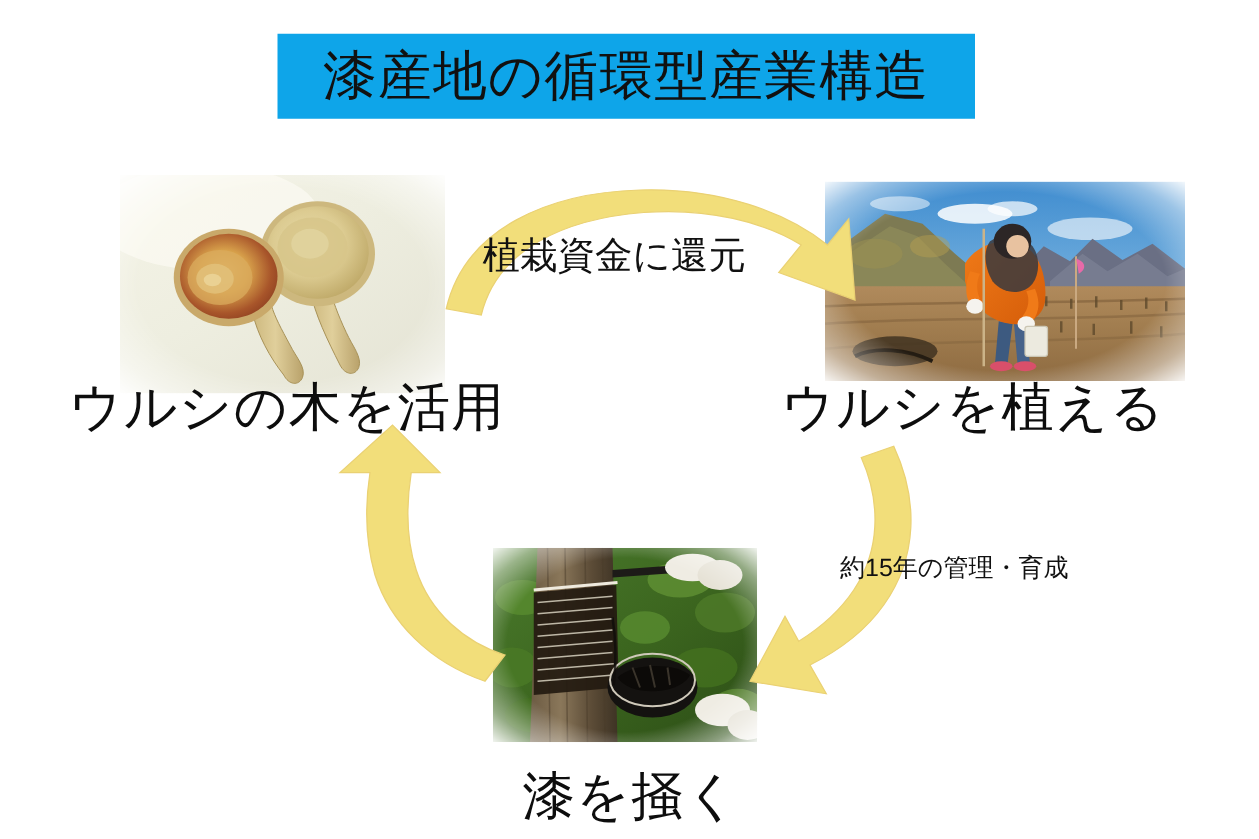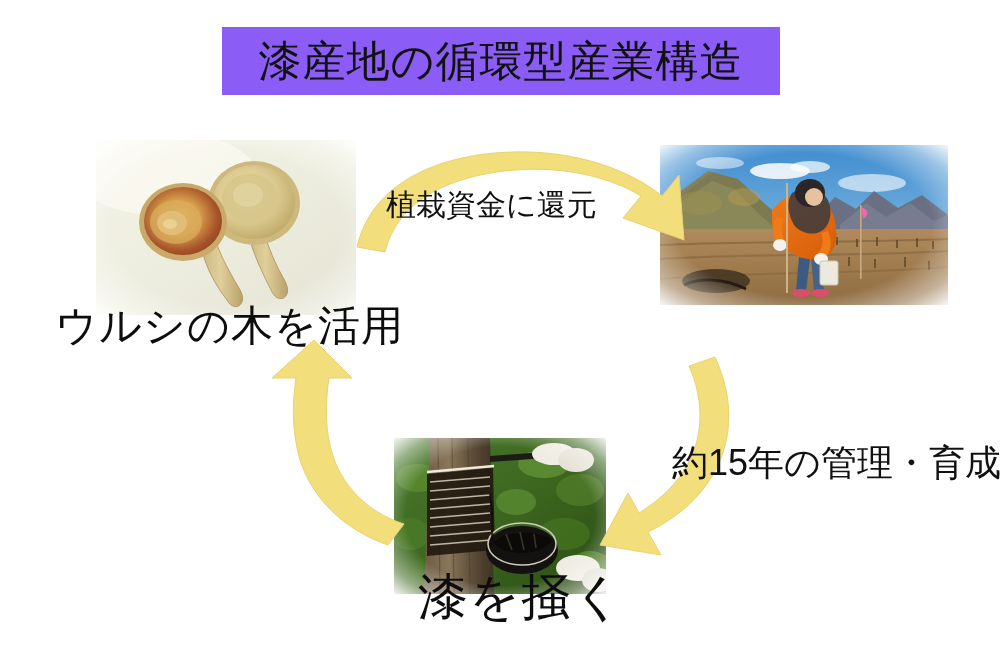--- a/index.html
+++ b/index.html
@@ -19,21 +19,21 @@
     overflow: hidden;
   }
 
   
   #title-banner {
     position: absolute;
     left: 222px;
     top: 27px;
     width: 558px;
     height: 68px;
-    background: #8b5cf6;
+    background: #0ea5e9;
     display: flex;
     align-items: center;
     justify-content: center;
     box-sizing: border-box;
   }
   #title-text {
     font-size: 43px;
     font-weight: 400;
     color: #111111;
     letter-spacing: 1px;
@@ -70,25 +70,25 @@
   }
   .label-plain {
     position: absolute;
     font-weight: 400;
     color: #111111;
     white-space: nowrap;
     line-height: 1;
   }
   #label-use    { left: 55px;  top: 305px; font-size: 42px; letter-spacing: 1px; }
   #label-plant  { left: 625px; top: 305px; font-size: 42px; letter-spacing: 1px; }
-  #label-tap    { left: 418px; top: 572px; font-size: 50px; letter-spacing: 1px; }
+  #label-tap    { left: 418px; top: 616px; font-size: 42px; letter-spacing: 1px; }
 
   #label-return { left: 386px; top: 190px; font-size: 30px; }
   #label-commer { left: 90px;  top: 440px; font-size: 30px; }
-  #label-manage { left: 672px; top: 445px; font-size: 36px; }
+  #label-manage { left: 672px; top: 445px; font-size: 20px; }
 
   
   #arrow-layer {
     position: absolute;
     left: 0; top: 0;
     width: 1007px; height: 671px;
     pointer-events: none;
   }
 </style>
 </head>
@@ -343,18 +343,19 @@
                L272 378
                L314 340
                L352 378
                L329 378
                C325 404 325 432 333 456
                C344 490 372 514 404 524 Z" fill="#f2de7a" stroke="#ead173" stroke-width="1"></path>
     </g>
   </svg>
 
   <div class="label-bold" id="label-use">ウルシの木を活用</div>
+  <div class="label-bold" id="label-plant">ウルシを植える</div>
   <div class="label-bold" id="label-tap">漆を掻く</div>
 
   <div class="label-plain" id="label-return">植栽資金に還元</div>
   <div class="label-plain" id="label-manage">約15年の管理・育成</div>
 
 </div>
 
 </body></html>

